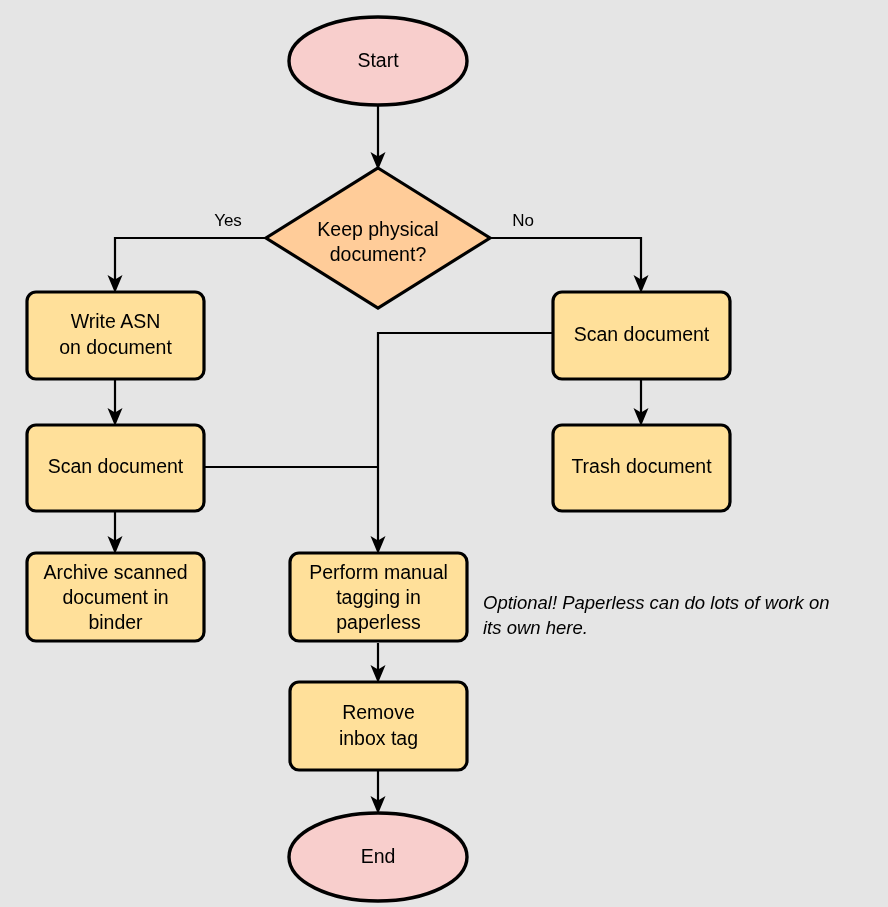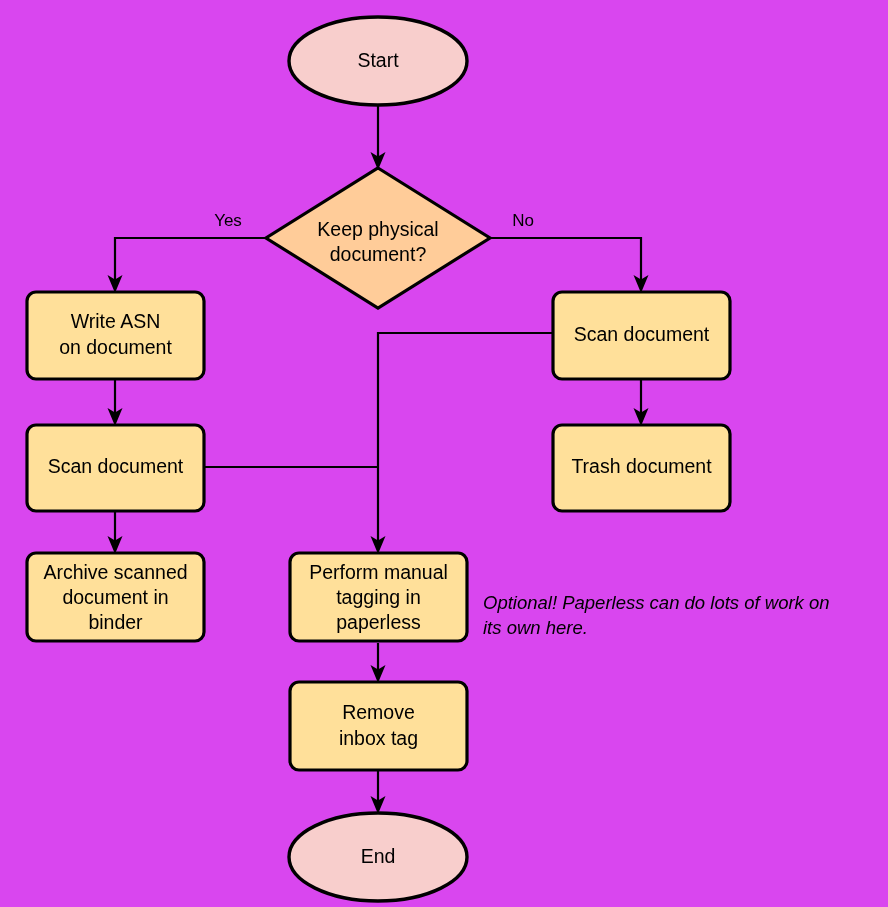--- a/index.html
+++ b/index.html
@@ -10,21 +10,21 @@
   body {
     width: 888px;
     height: 907px;
     font-family: "Liberation Sans", sans-serif;
     overflow: hidden;
   }
   #flowchart-root {
     position: relative;
     width: 888px;
     height: 907px;
-    background: #d946ef;
+    background: #e5e5e5;
   }
   svg.flow-canvas {
     position: absolute;
     top: 0;
     left: 0;
     width: 888px;
     height: 907px;
     display: block;
   }
   text {

